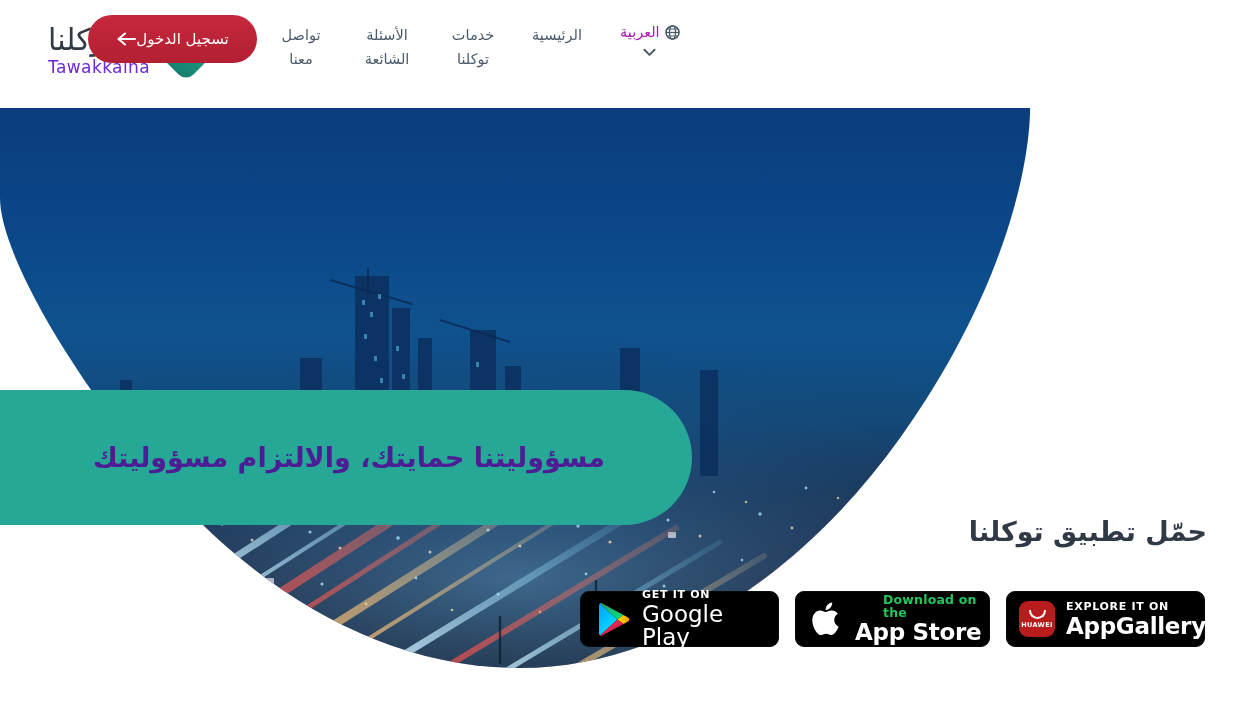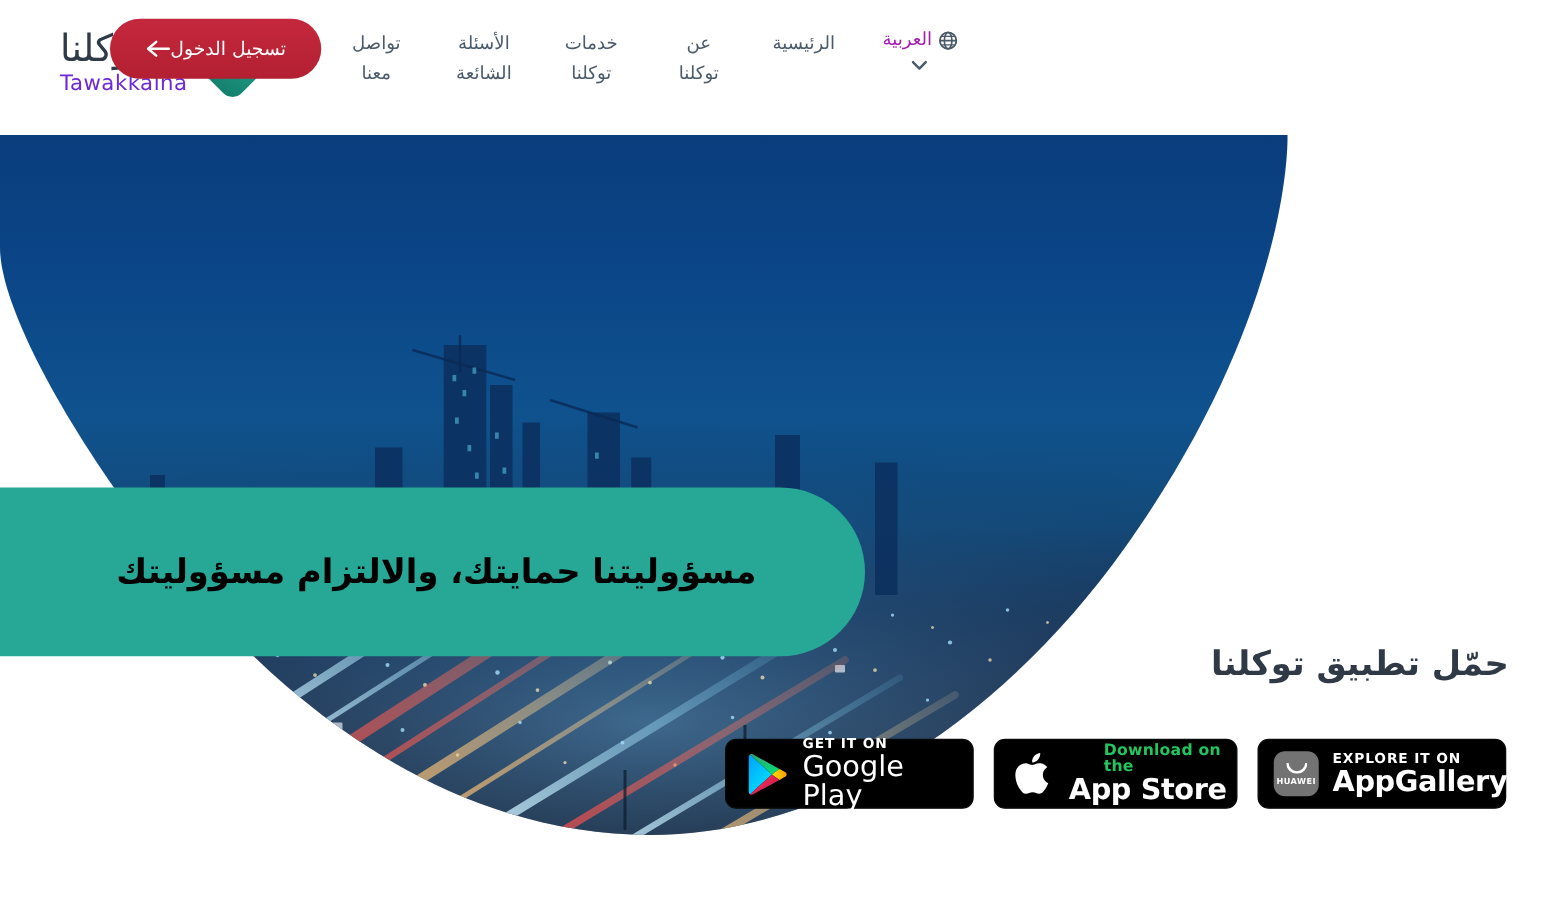--- a/index.html
+++ b/index.html
@@ -160,21 +160,21 @@
     width: 692px;
     height: 135px;
     background: #27a796;
     border-radius: 0 68px 68px 0;
     display: flex;
     align-items: center;
     justify-content: center;
     z-index: 20;
   }
   .teal-banner-text {
-    color: #000000;
+    color: #4c1d95;
     font-size: 27px;
     font-weight: bold;
     direction: rtl;
     text-align: center;
     padding: 0 40px 0 46px;
     line-height: 1.3;
     letter-spacing: 0px;
   }
 
   
@@ -214,21 +214,21 @@
     direction: ltr;
     border: 1px solid #0a0a0a;
   }
 
   .badge-huawei { width: 199px; padding-left: 12px; gap: 11px; }
   .badge-apple  { width: 195px; padding-left: 16px; gap: 11px; }
   .badge-google { width: 199px; padding-left: 17px; gap: 12px; }
 
   .huawei-icon {
     width: 36px; height: 36px;
-    background: #737373;
+    background: #b91c1c;
     border-radius: 9px;
     display: flex;
     flex-direction: column;
     align-items: center;
     justify-content: center;
     flex: 0 0 auto;
   }
   .huawei-arc {
     width: 17px; height: 9px;
     border: 2.2px solid #ffffff;
@@ -294,21 +294,20 @@
         <path d="M10 30 L28 48 L68 8" fill="none" stroke="url(#lgGrad)" stroke-width="21" stroke-linecap="round" stroke-linejoin="round"></path>
       </svg>
       <div class="logo-text">
         <span class="logo-ar">توكلنا</span>
         <span class="logo-en">Tawakkalna</span>
       </div>
     </div>
 
     <div class="nav">
       <div class="nav-item">الرئيسية</div>
-      <div class="nav-item">عن توكلنا</div>
       <div class="nav-item">خدمات توكلنا</div>
       <div class="nav-item">الأسئلة الشائعة</div>
       <div class="nav-item">تواصل معنا</div>
     </div>
 
     <div class="lang-switch">
       <div class="lang-row">
         <span>العربية</span>
         <svg class="globe-icon" viewBox="0 0 16 16">
           <circle cx="8" cy="8" r="7" fill="none" stroke="#4a5a6a" stroke-width="1.6"></circle>

